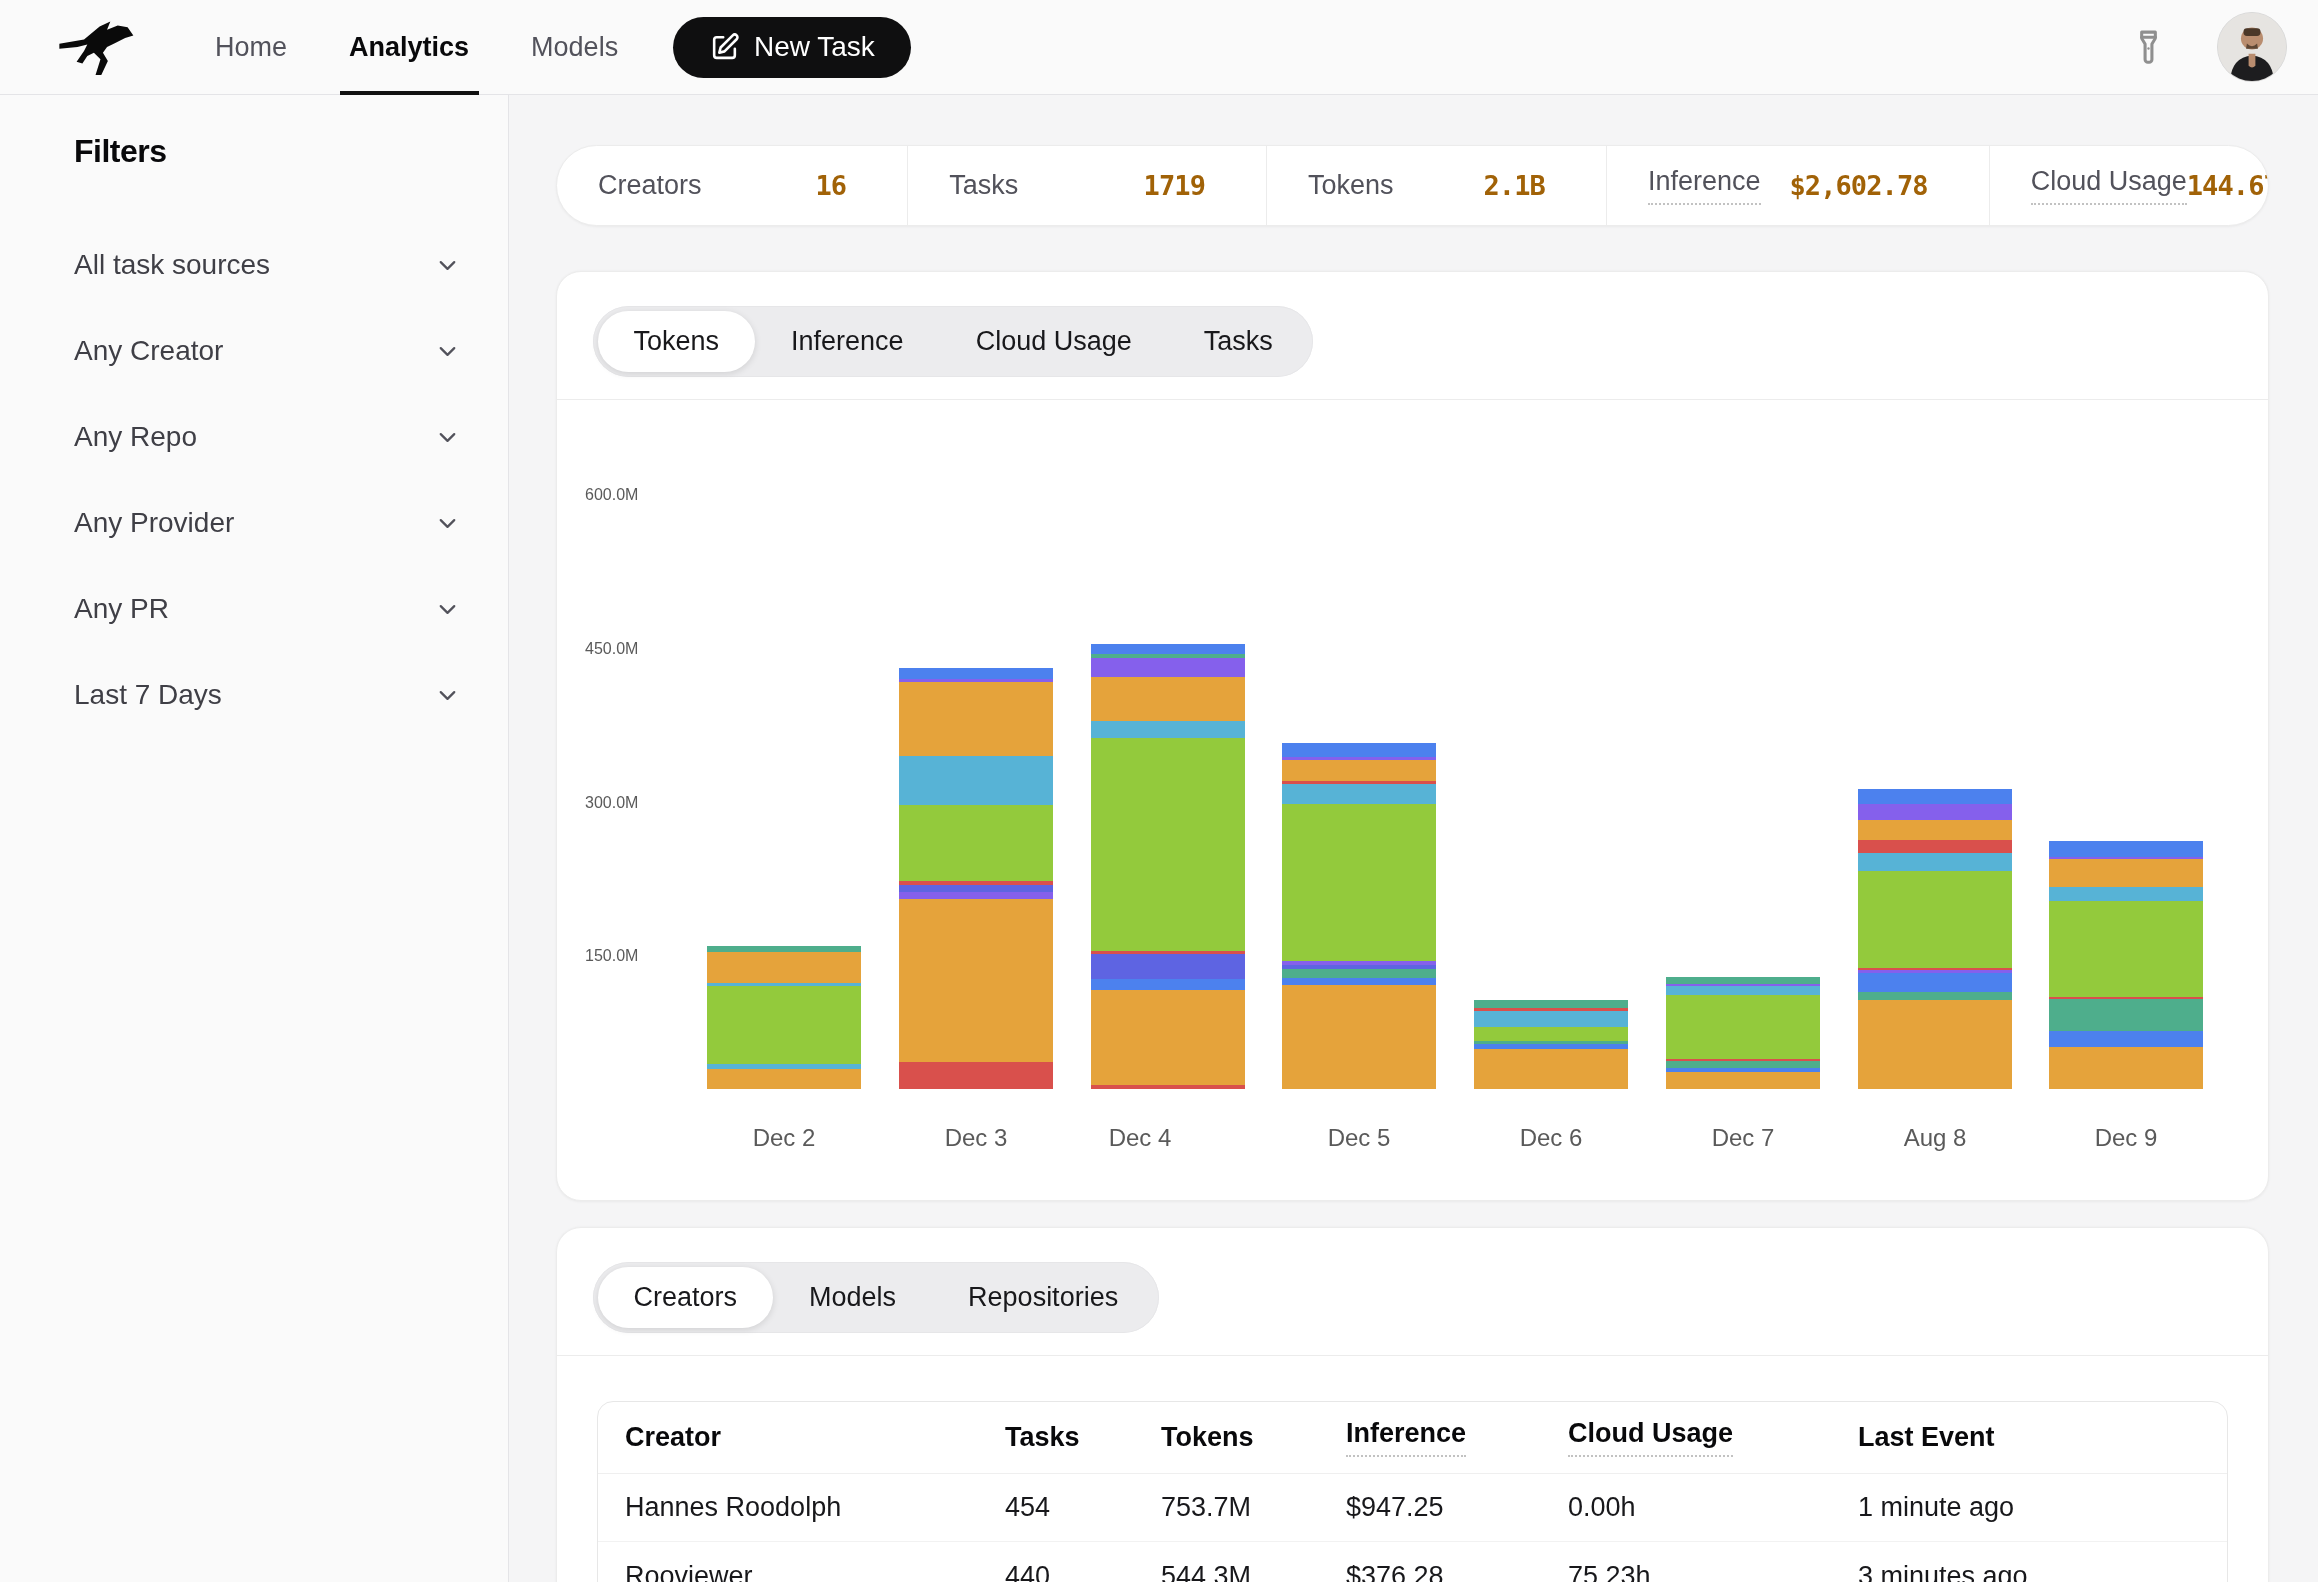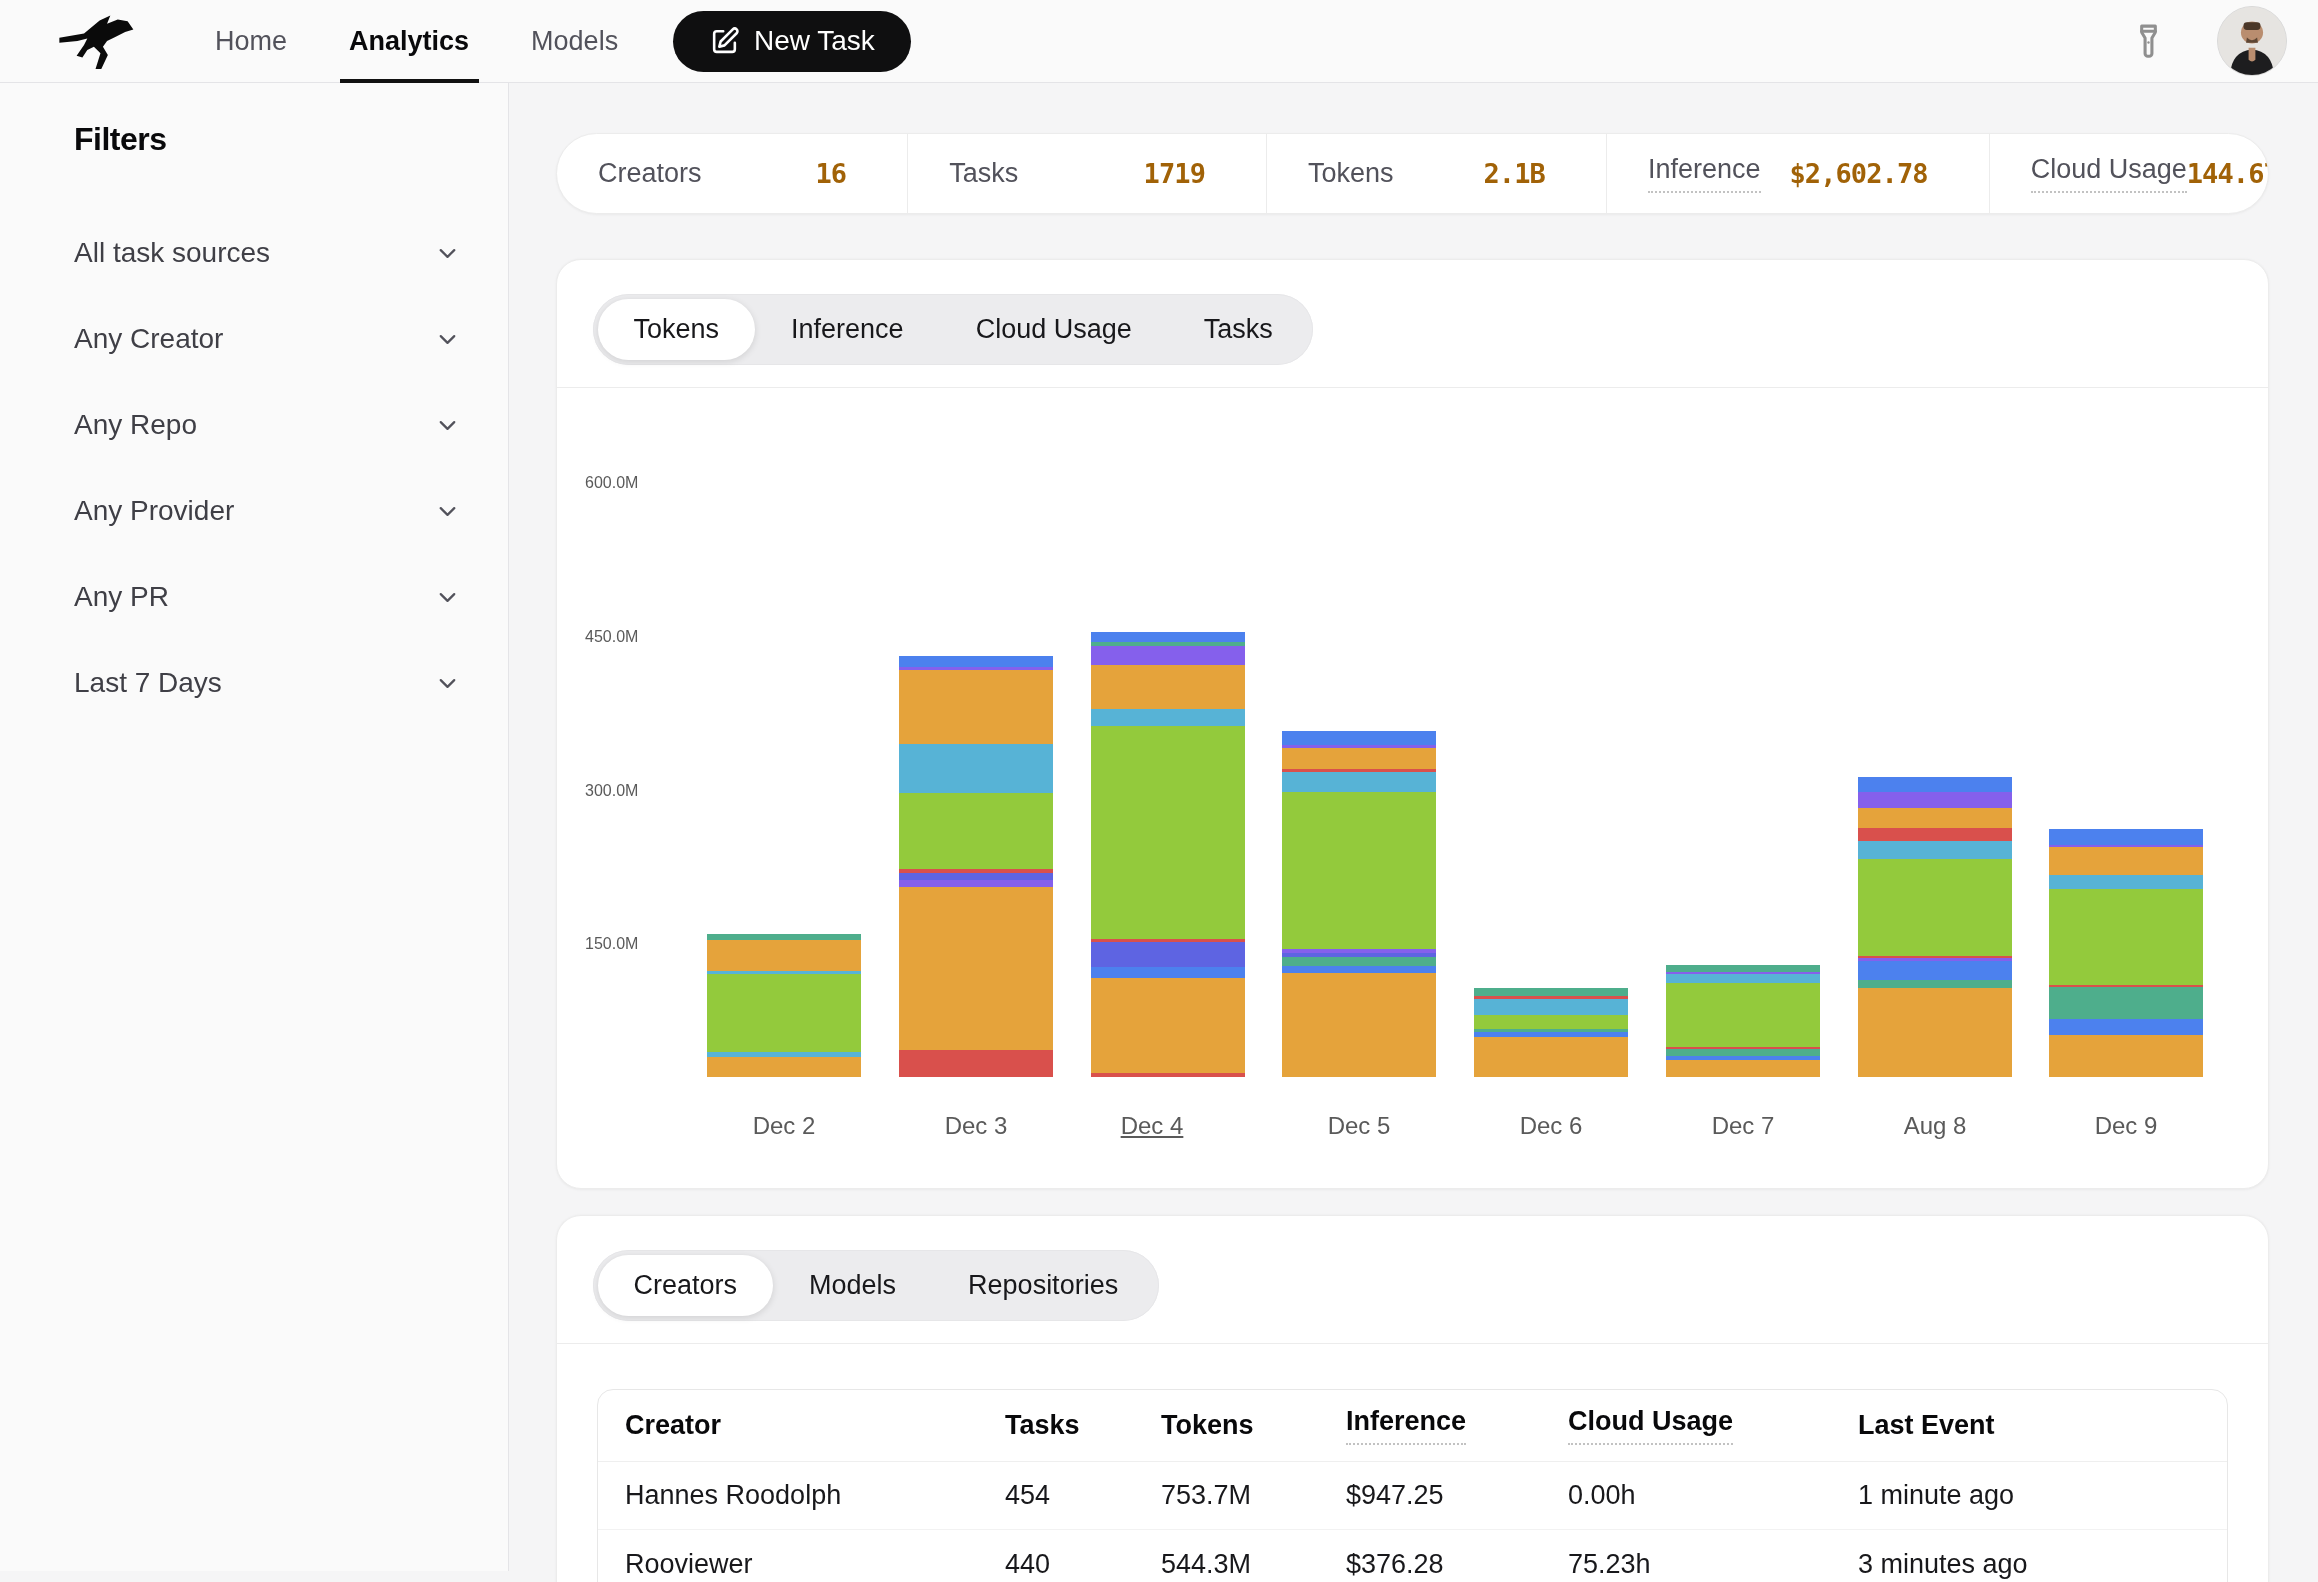--- a/index.html
+++ b/index.html
@@ -5,21 +5,21 @@
   * { box-sizing: border-box; }
   html,body { margin:0; padding:0; }
   body {
     width:2319px; height:1582px; overflow:hidden;
     background:#f5f5f6; color:#18181b;
     font-family:"Liberation Sans", sans-serif;
     -webkit-font-smoothing:antialiased;
   }
   
   .topbar {
-    height:83px; background:#fafafa; border-bottom:0.9px solid #e4e4e7;
+    height:95px; background:#fafafa; border-bottom:0.9px solid #e4e4e7;
     display:flex; align-items:center; padding:0 32px 0 47px;
   }
   .logo { width:101px; height:81px; display:flex; align-items:center; justify-content:center; }
   .logo svg { width:94px; height:74px; }
   .main-nav { display:flex; align-items:stretch; height:100%; margin-left:36px; }
   .nav-item {
     display:flex; align-items:center; padding:0 31px; font-size:27px; color:#52525b;
     position:relative; cursor:pointer;
   }
   .nav-item.active { color:#09090b; font-weight:700; }
@@ -285,21 +285,21 @@
             <div class="seg" style="height: 11.3px; background: rgb(76, 129, 238);"></div>
             <div class="seg" style="height: 24.6px; background: rgb(94, 100, 226);"></div>
             <div class="seg" style="height: 3.1px; background: rgb(217, 80, 76);"></div>
             <div class="seg" style="height: 213px; background: rgb(147, 202, 60);"></div>
             <div class="seg" style="height: 17.4px; background: rgb(87, 179, 214);"></div>
             <div class="seg" style="height: 44px; background: rgb(229, 163, 59);"></div>
             <div class="seg" style="height: 18.5px; background: rgb(133, 96, 236);"></div>
             <div class="seg" style="height: 4.1px; background: rgb(78, 174, 140);"></div>
             <div class="seg" style="height: 10.3px; background: rgb(76, 129, 238);"></div>
           </div>
-          <div class="xlabel" style="left: 518px; text-decoration: underline;">Dec 4</div>
+          <div class="xlabel" style="left: 506px;">Dec 4</div>
           <div class="bar" style="left: 725px;">
             <div class="seg" style="height: 104px; background: rgb(229, 163, 59);"></div>
             <div class="seg" style="height: 7.2px; background: rgb(76, 129, 238);"></div>
             <div class="seg" style="height: 9.2px; background: rgb(78, 174, 140);"></div>
             <div class="seg" style="height: 4.1px; background: rgb(94, 100, 226);"></div>
             <div class="seg" style="height: 3.1px; background: rgb(133, 96, 236);"></div>
             <div class="seg" style="height: 157px; background: rgb(147, 202, 60);"></div>
             <div class="seg" style="height: 20.5px; background: rgb(87, 179, 214);"></div>
             <div class="seg" style="height: 2.6px; background: rgb(217, 80, 76);"></div>
             <div class="seg" style="height: 21.5px; background: rgb(229, 163, 59);"></div>

